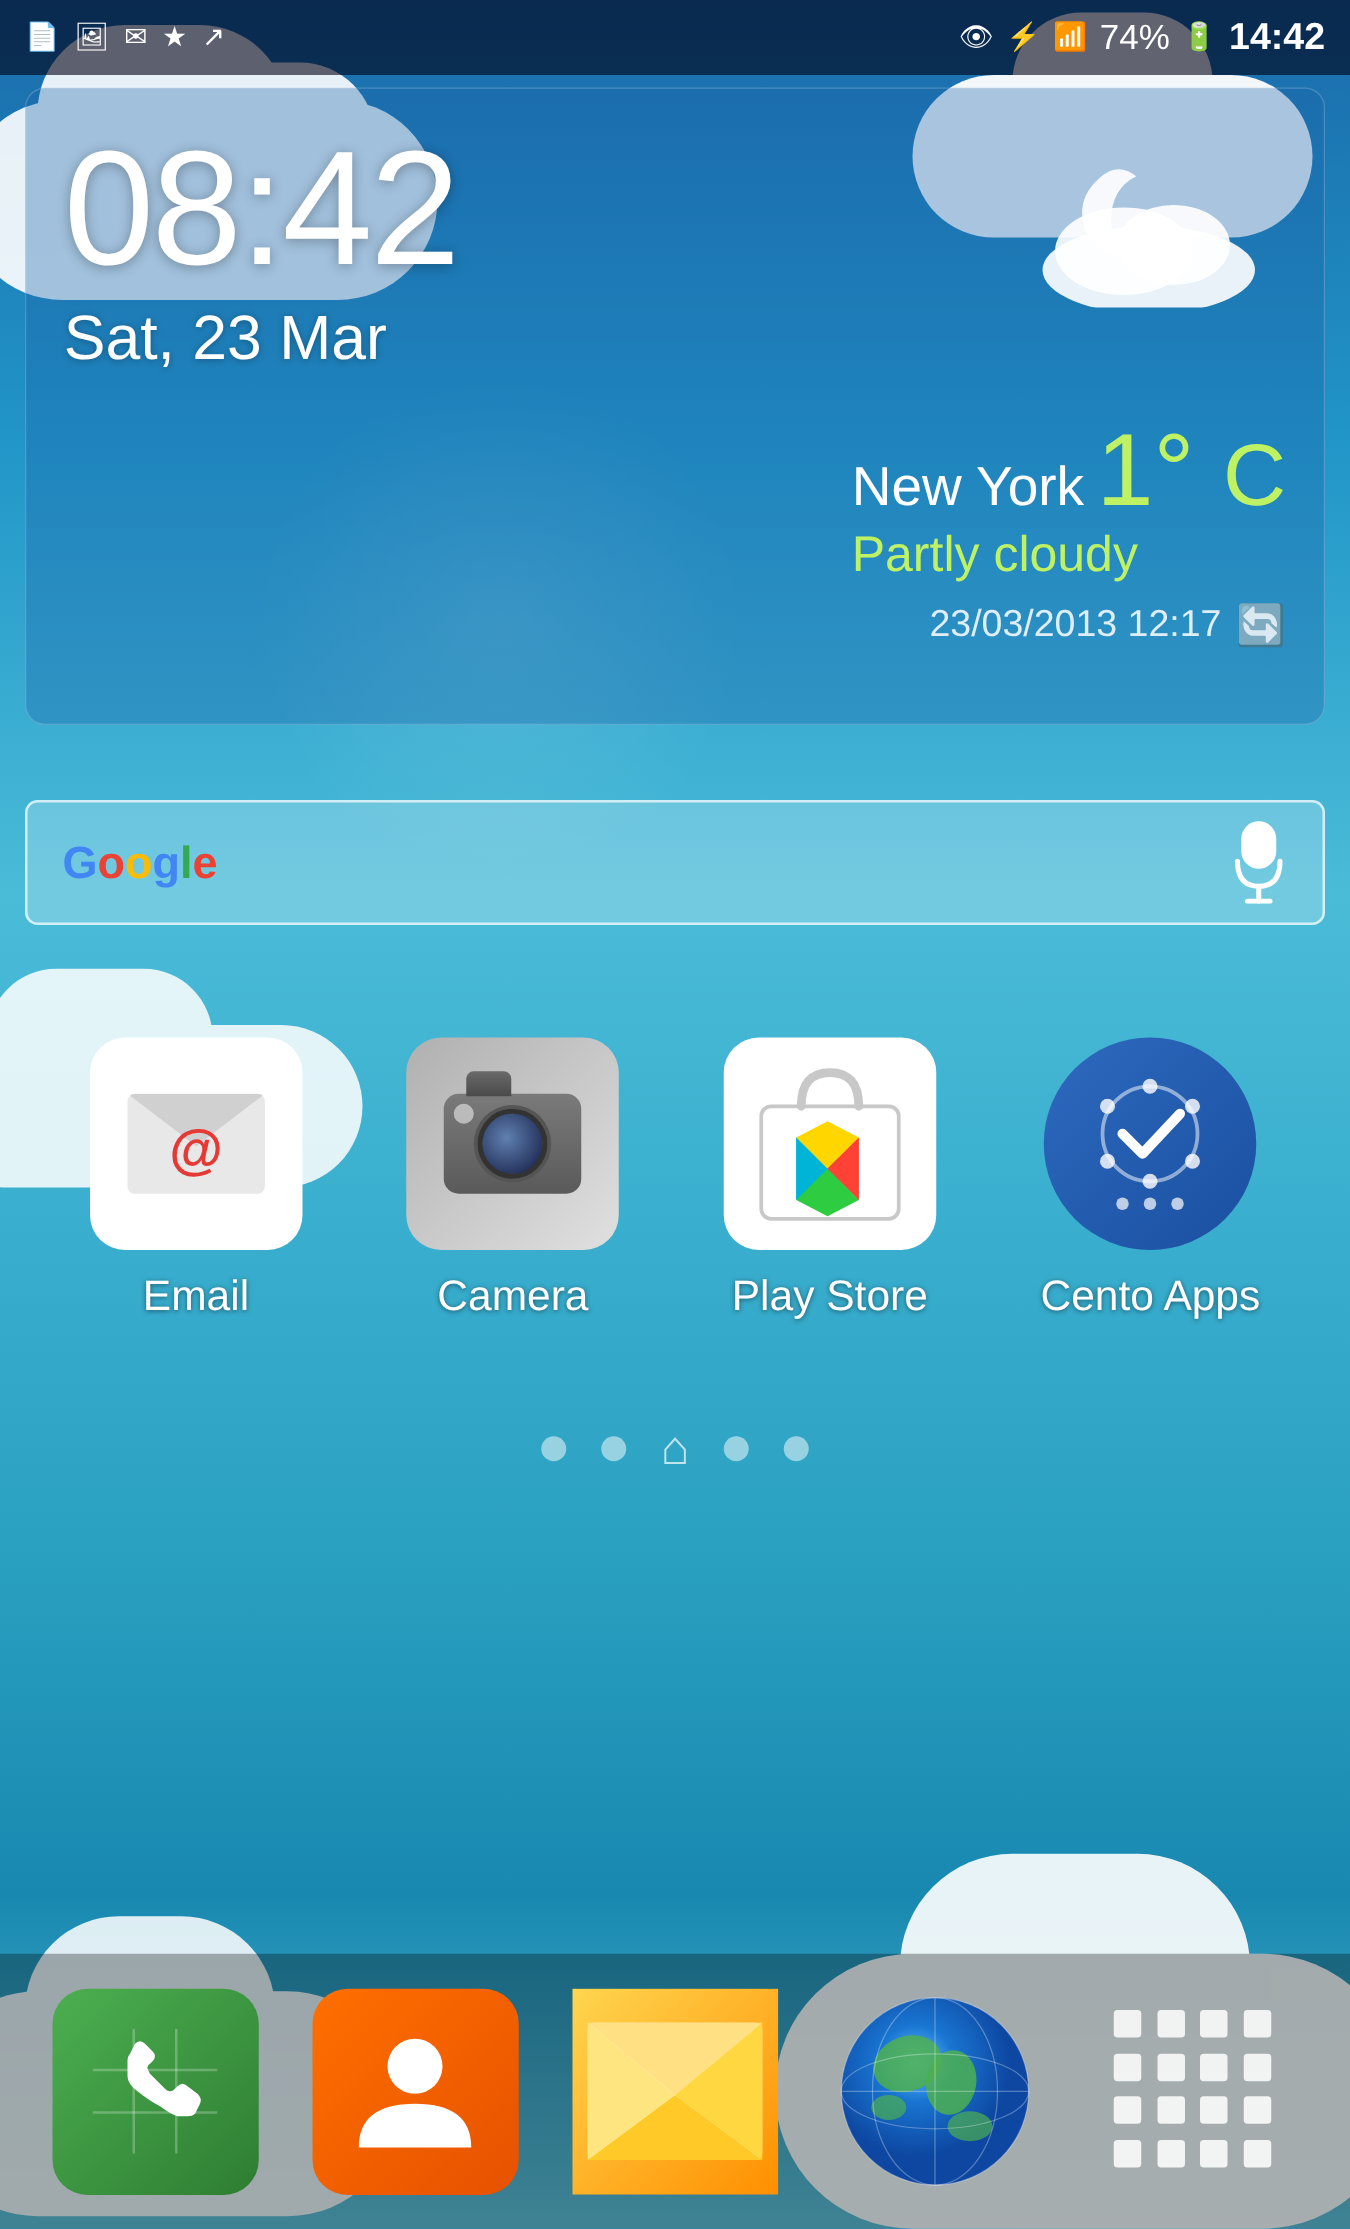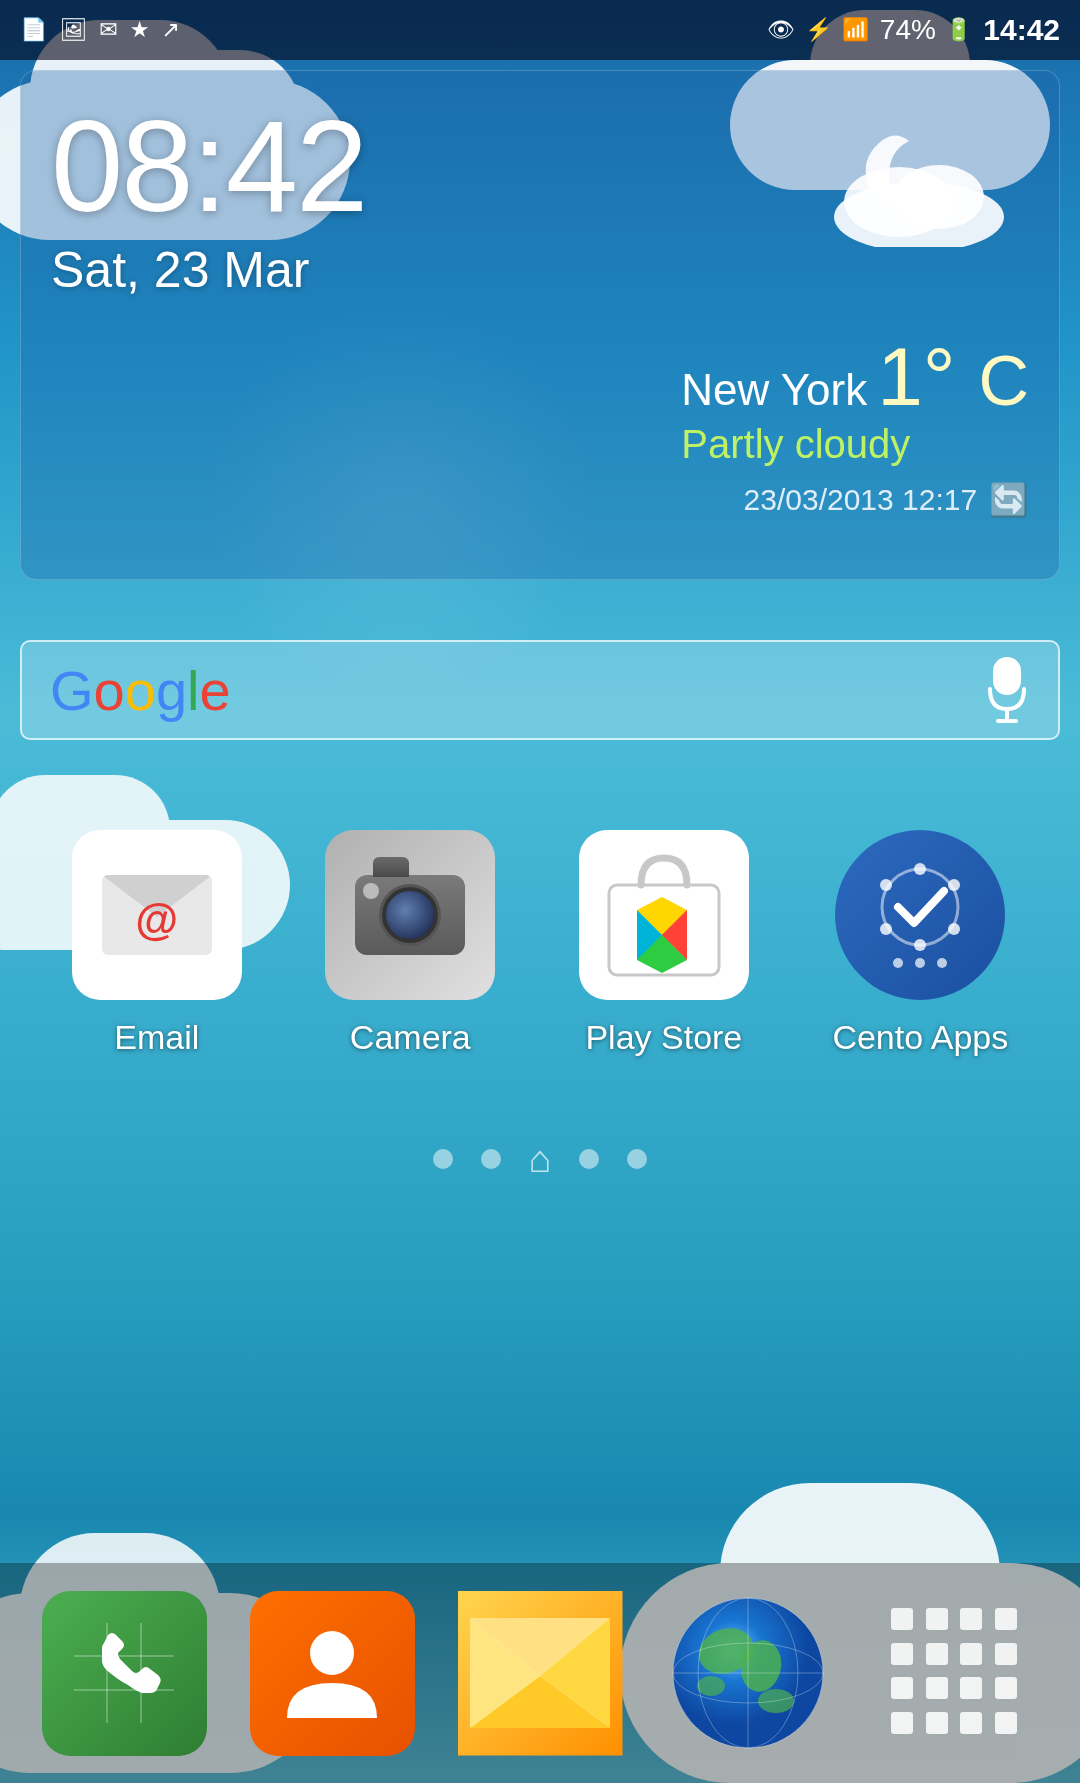--- a/index.html
+++ b/index.html
@@ -257,22 +257,22 @@
       height: 100px;
       background: rgba(255,255,255,0.22);
       border: 2px solid rgba(255,255,255,0.7);
       border-radius: 10px;
       display: flex;
       align-items: center;
       padding: 0 28px;
       z-index: 10;
     }
     .google-text {
-      font-size: 56px;
-      font-weight: 400;
+      font-size: 36px;
+      font-weight: 700;
       flex: 1;
     }
     .google-g { color: #4285F4; }
     .google-o1 { color: #EA4335; }
     .google-o2 { color: #FBBC05; }
     .google-g2 { color: #4285F4; }
     .google-l { color: #34A853; }
     .google-e { color: #EA4335; }
 
     .mic-icon {
@@ -614,21 +614,21 @@
         <ellipse cx="90" cy="70" rx="85" ry="35" fill="white" opacity="0.9"></ellipse>
         <ellipse cx="70" cy="55" rx="55" ry="35" fill="white" opacity="0.9"></ellipse>
         <ellipse cx="110" cy="50" rx="45" ry="32" fill="white" opacity="0.9"></ellipse>
       </svg>
     </div>
   </div>
 
   <div class="weather-info">
     <div style="display:flex; align-items:baseline; gap:10px; justify-content:flex-end;">
       <span class="weather-city">New York</span>
-      <span style="color:#fef9c3; font-size:82px; font-weight:200; line-height:1;">
+      <span style="color:#bef264; font-size:82px; font-weight:200; line-height:1;">
         <span>1°</span>
         <span style="font-size:70px;">C</span>
       </span>
     </div>
     <div class="weather-desc">Partly cloudy</div>
     <div class="weather-updated">
       <span>23/03/2013 12:17</span>
       <span style="font-size:32px;">🔄</span>
     </div>
   </div>

